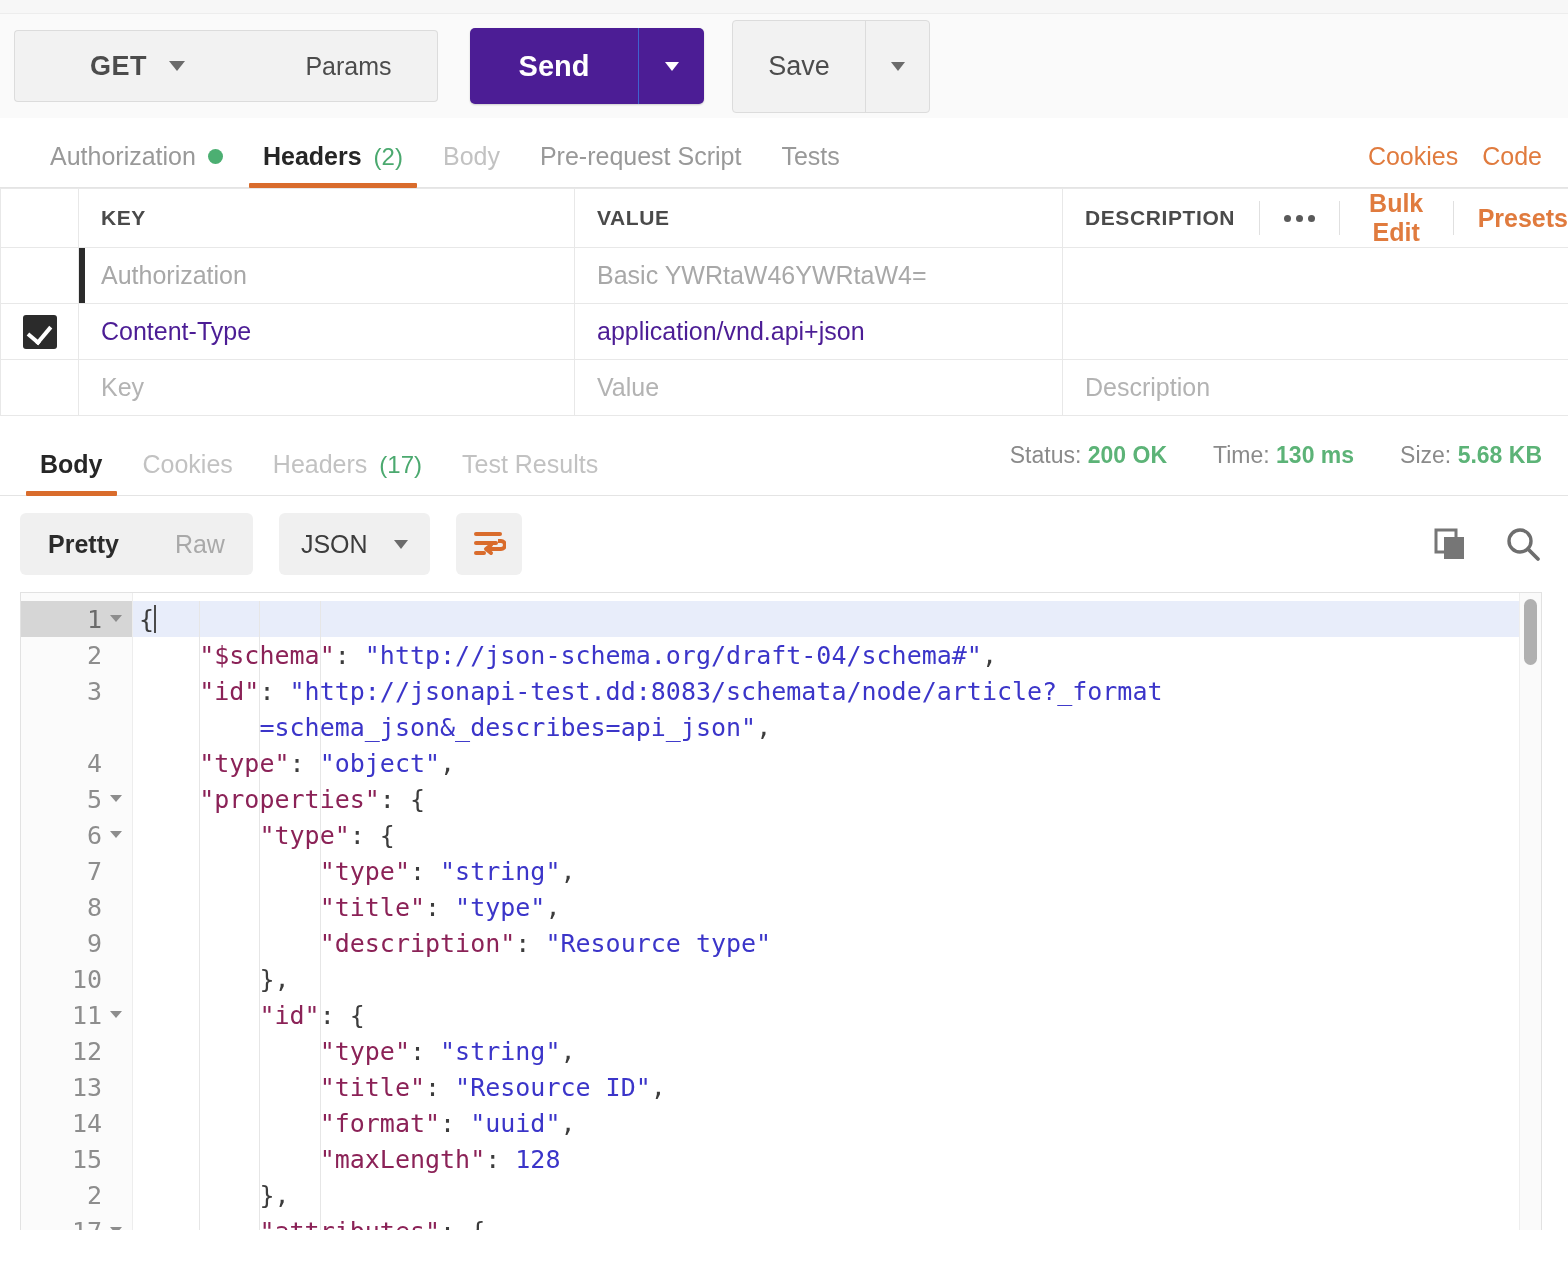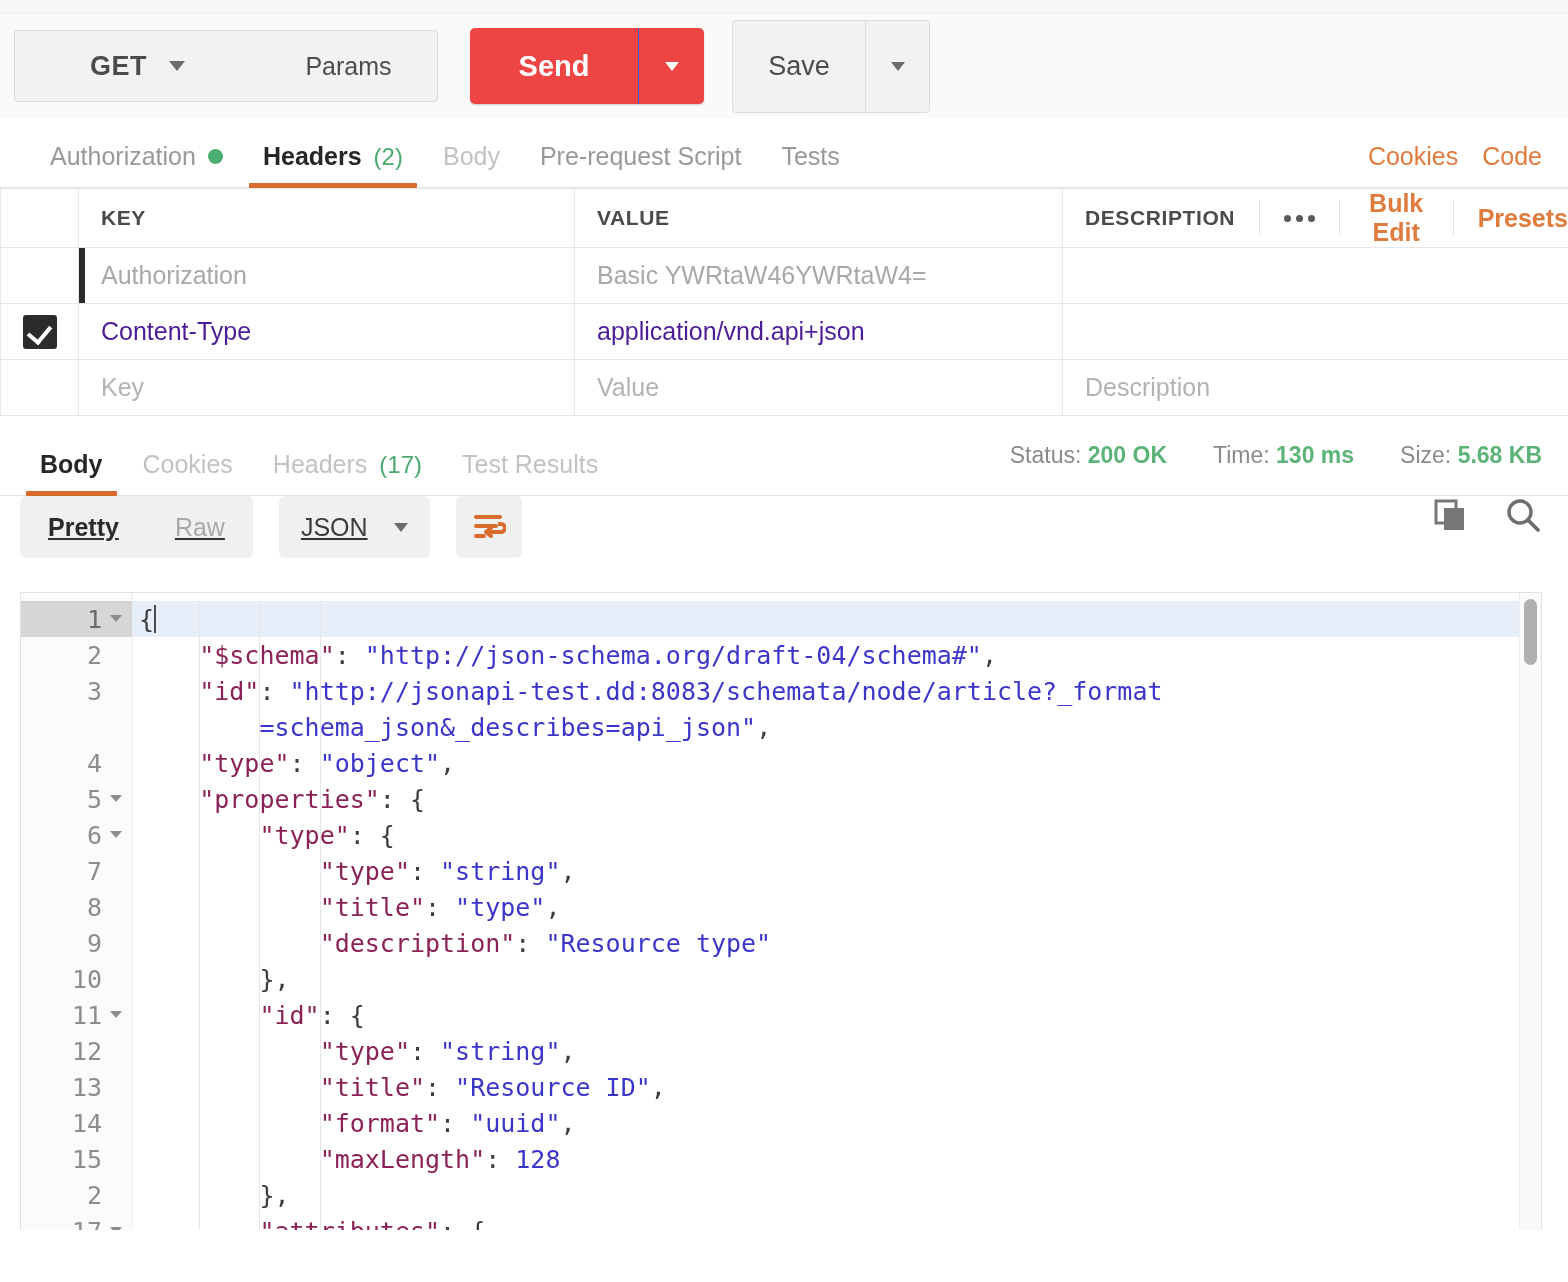--- a/index.html
+++ b/index.html
@@ -84,21 +84,21 @@
     font-size: 25px;
     color: #4c4c4c;
     cursor: pointer;
   }
   .send-group {
     margin-left: 32px;
     display: flex;
     height: 76px;
     border-radius: 5px;
     overflow: hidden;
-    background: #ef4444;
+    background: #4c1d95;
     box-shadow: 0 1px 2px rgba(0,0,0,.18);
   }
   .send-btn {
     width: 168px;
     display: flex; align-items: center; justify-content: center;
     color: #ffffff; font-size: 29px; font-weight: bold;
     cursor: pointer;
   }
   .send-caret {
     width: 66px;
@@ -269,24 +269,23 @@
     padding-bottom: 26px;
     font-size: 23px;
   }
   .meta-item { color: #8a8a8a; white-space: nowrap; }
   .meta-item b { color: #5cb377; font-weight: bold; }
 
   
   .resp-toolbar {
     height: 96px;
     display: flex;
-    align-items: flex-start;
+    align-items: center;
     padding: 0 26px 0 20px;
     background: #ffffff;
-    text-decoration: underline;
   }
   .seg {
     display: flex;
     background: #f0f0f0;
     border-radius: 6px;
     height: 62px;
     align-items: center;
   }
   .seg-item {
     padding: 0 28px;

